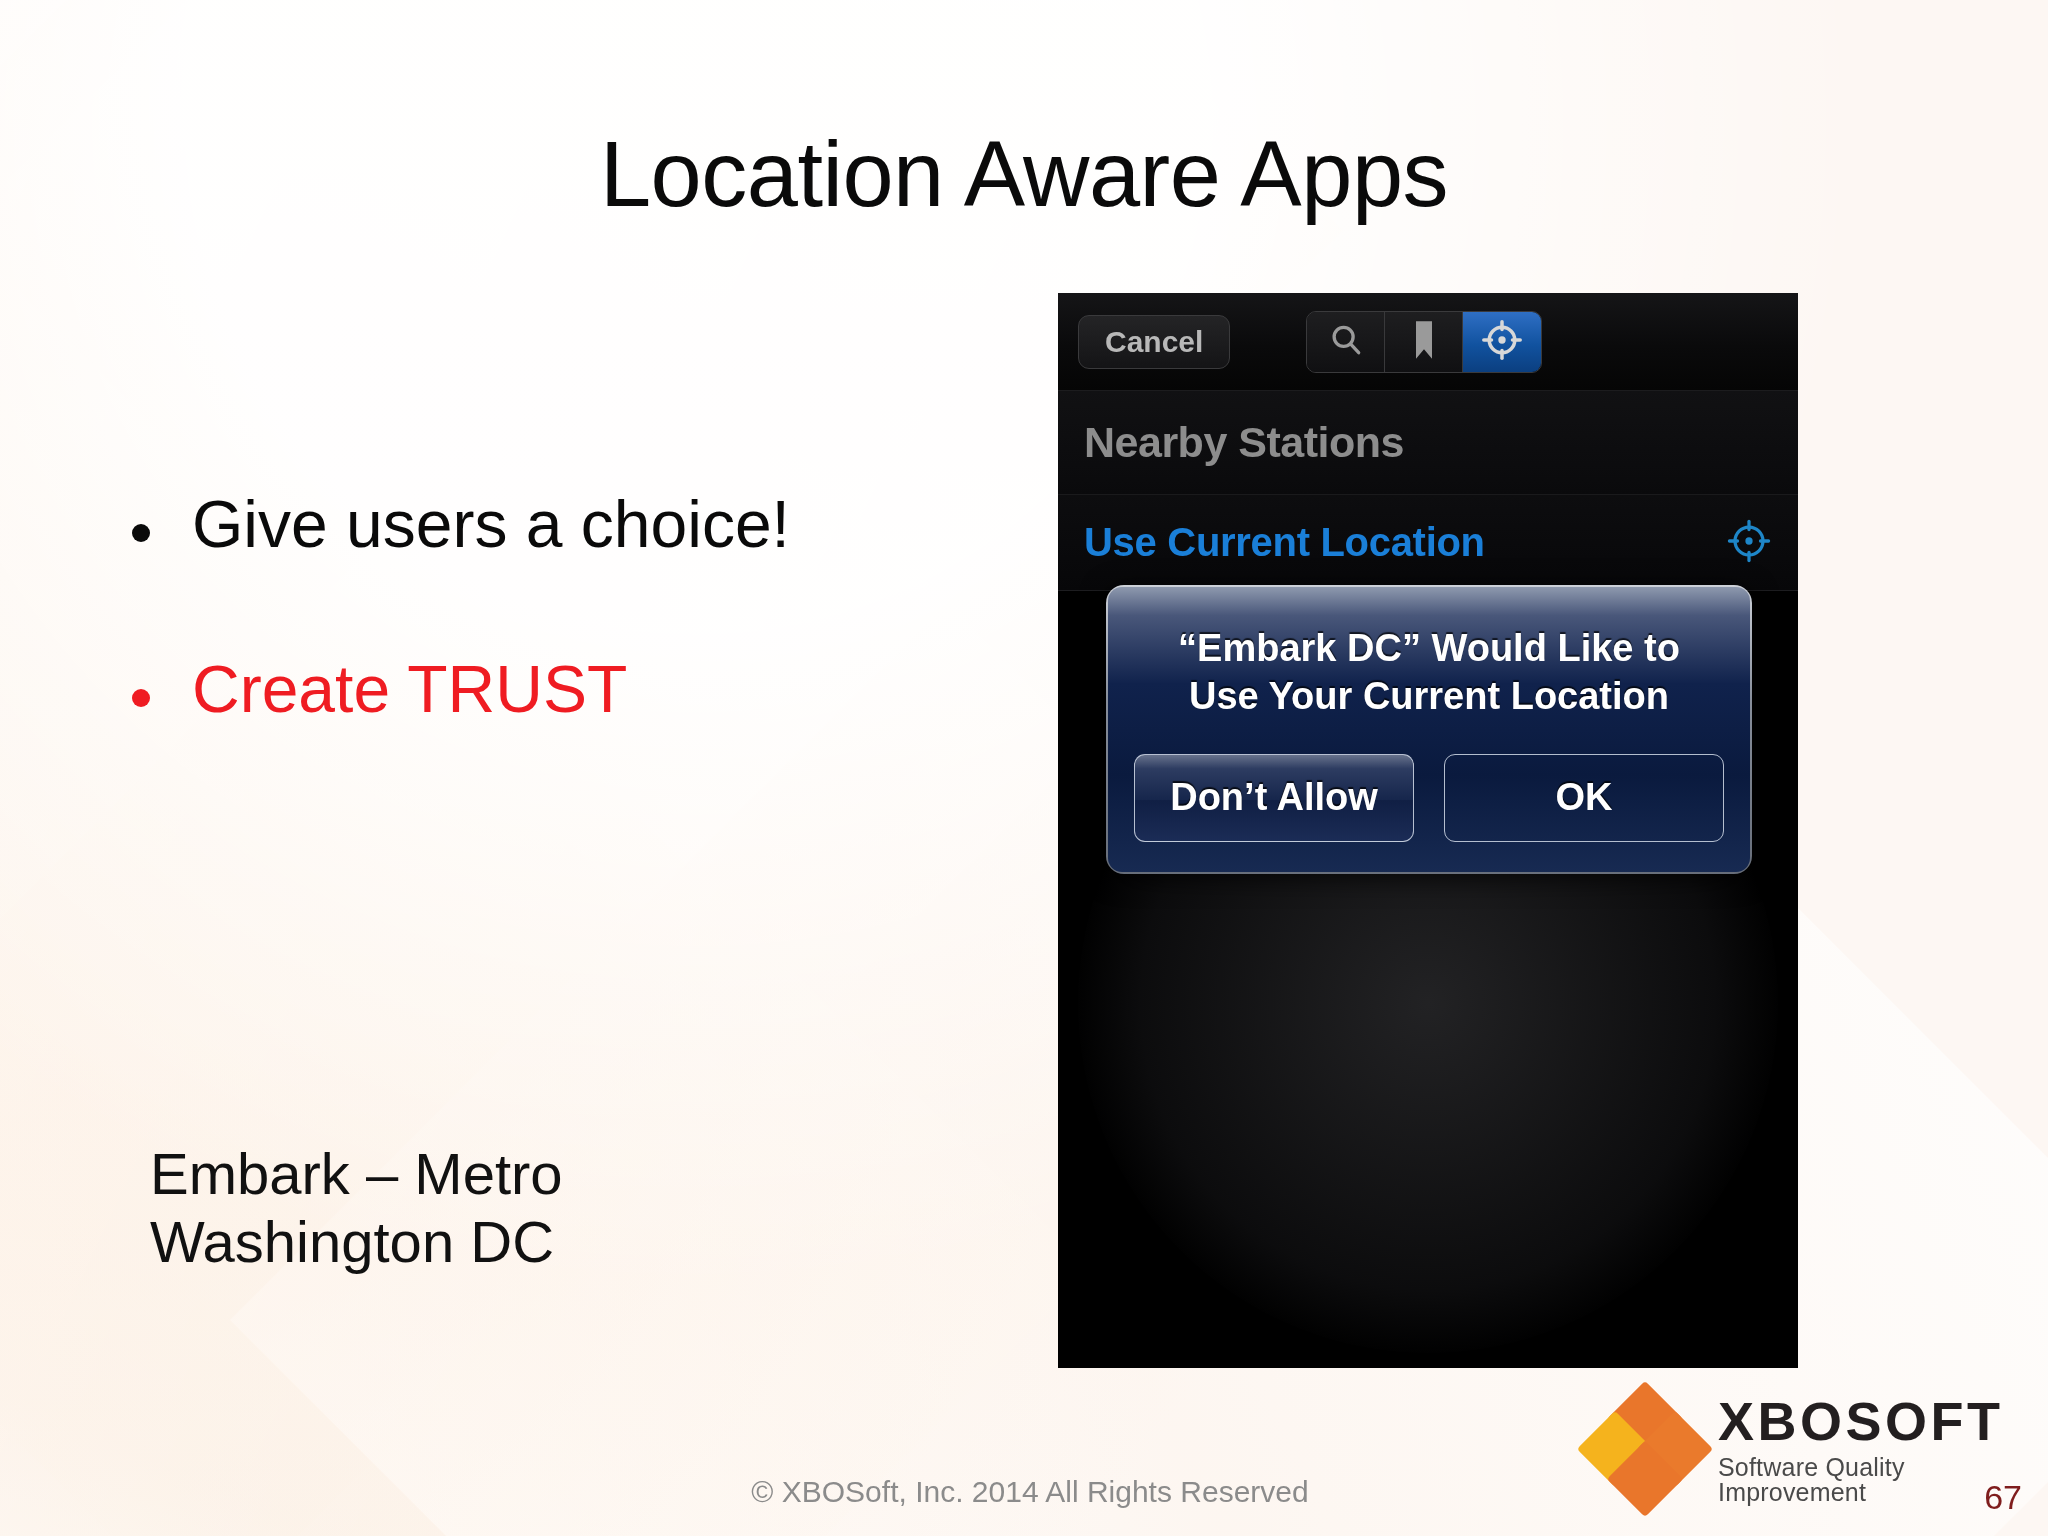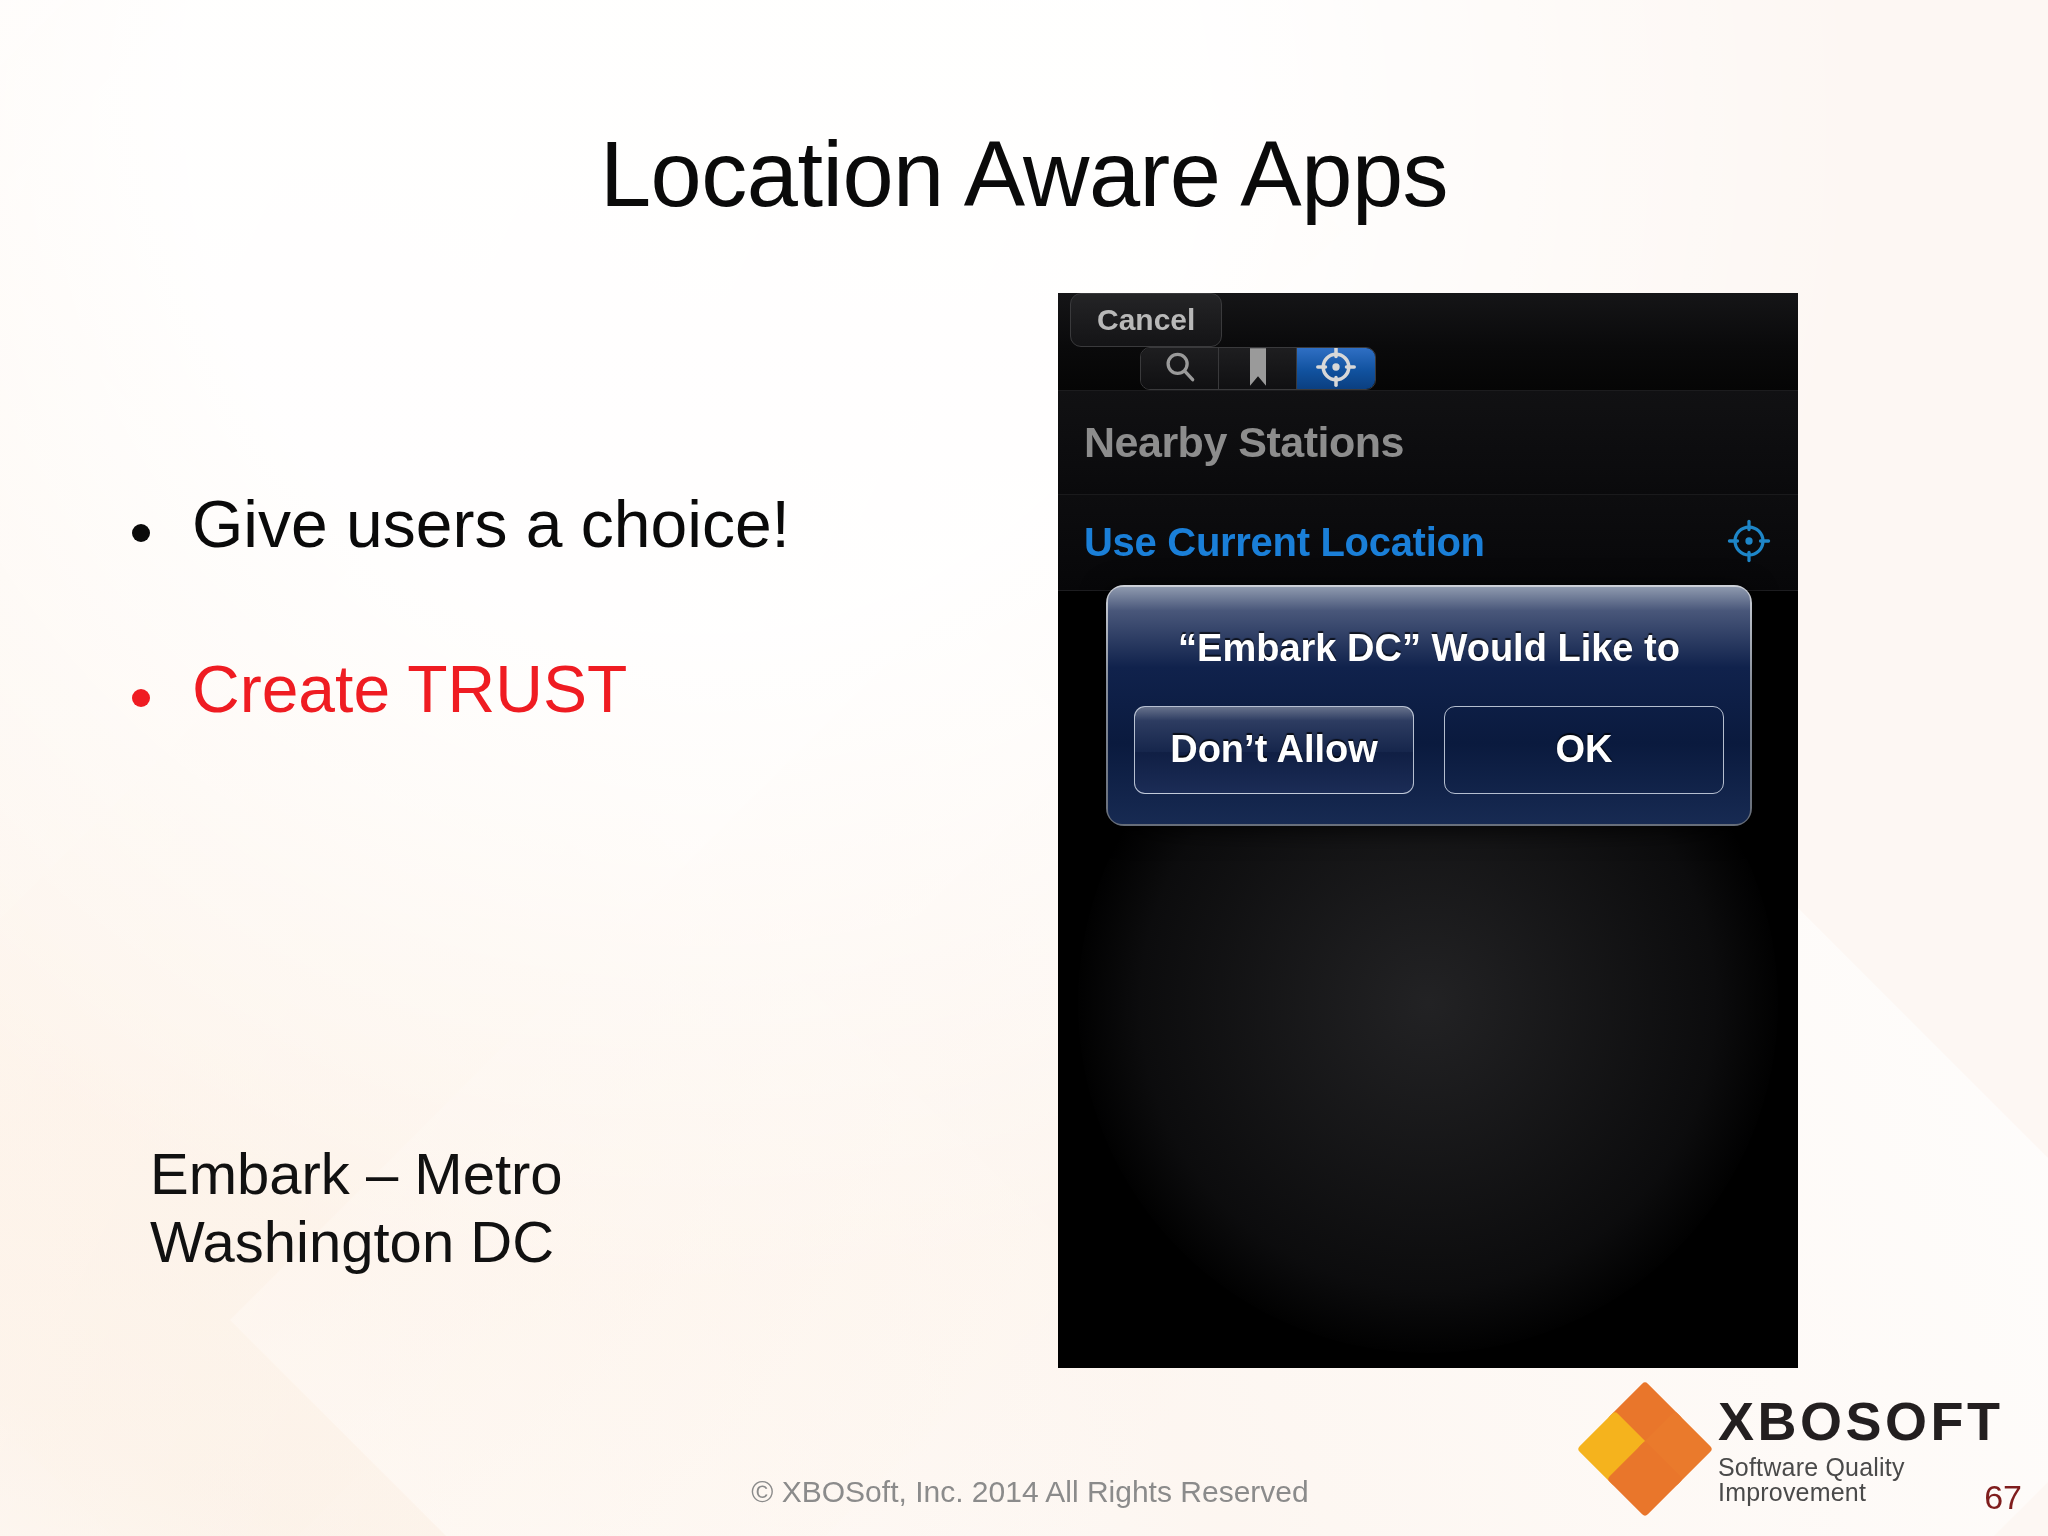--- a/index.html
+++ b/index.html
@@ -128,24 +128,23 @@
     background: radial-gradient(circle, rgba(36,36,38,.95) 0%, rgba(20,20,22,.6) 58%, rgba(0,0,0,0) 72%);
     pointer-events: none;
   }
 
   
   #phone-toolbar {
     position: relative;
     height: 98px;
     background: linear-gradient(180deg, #151517 0%, #0a0a0b 55%, #050505 100%);
     display: flex;
-    align-items: flex-start;
-    padding: 0 6px;
+    align-items: center;
+    padding: 0 14px;
     border-bottom: 1px solid #1c1c1e;
-    flex-direction: column;
   }
   #cancel-btn {
     margin-left: 6px;
     padding: 11px 26px;
     border: 1px solid #3a3a3c;
     border-radius: 11px;
     background: linear-gradient(180deg, #242426 0%, #141416 100%);
     color: #b8b8b8;
     font-size: 30px;
     font-weight: bold;
@@ -409,20 +408,21 @@
           <line x1="18" y1="12" x2="22.2" y2="12"></line>
         </svg>
       </span>
     </div>
 
     <div id="alert">
       <div id="alert-inner">
 
         <div id="alert-message">
           <div>“Embark DC” Would Like to</div>
+          <div>Use Your Current Location</div>
         </div>
 
         <div id="alert-buttons">
           <div class="alert-btn secondary">Don’t Allow</div>
           <div class="alert-btn primary">OK</div>
         </div>
 
       </div>
     </div>
 

